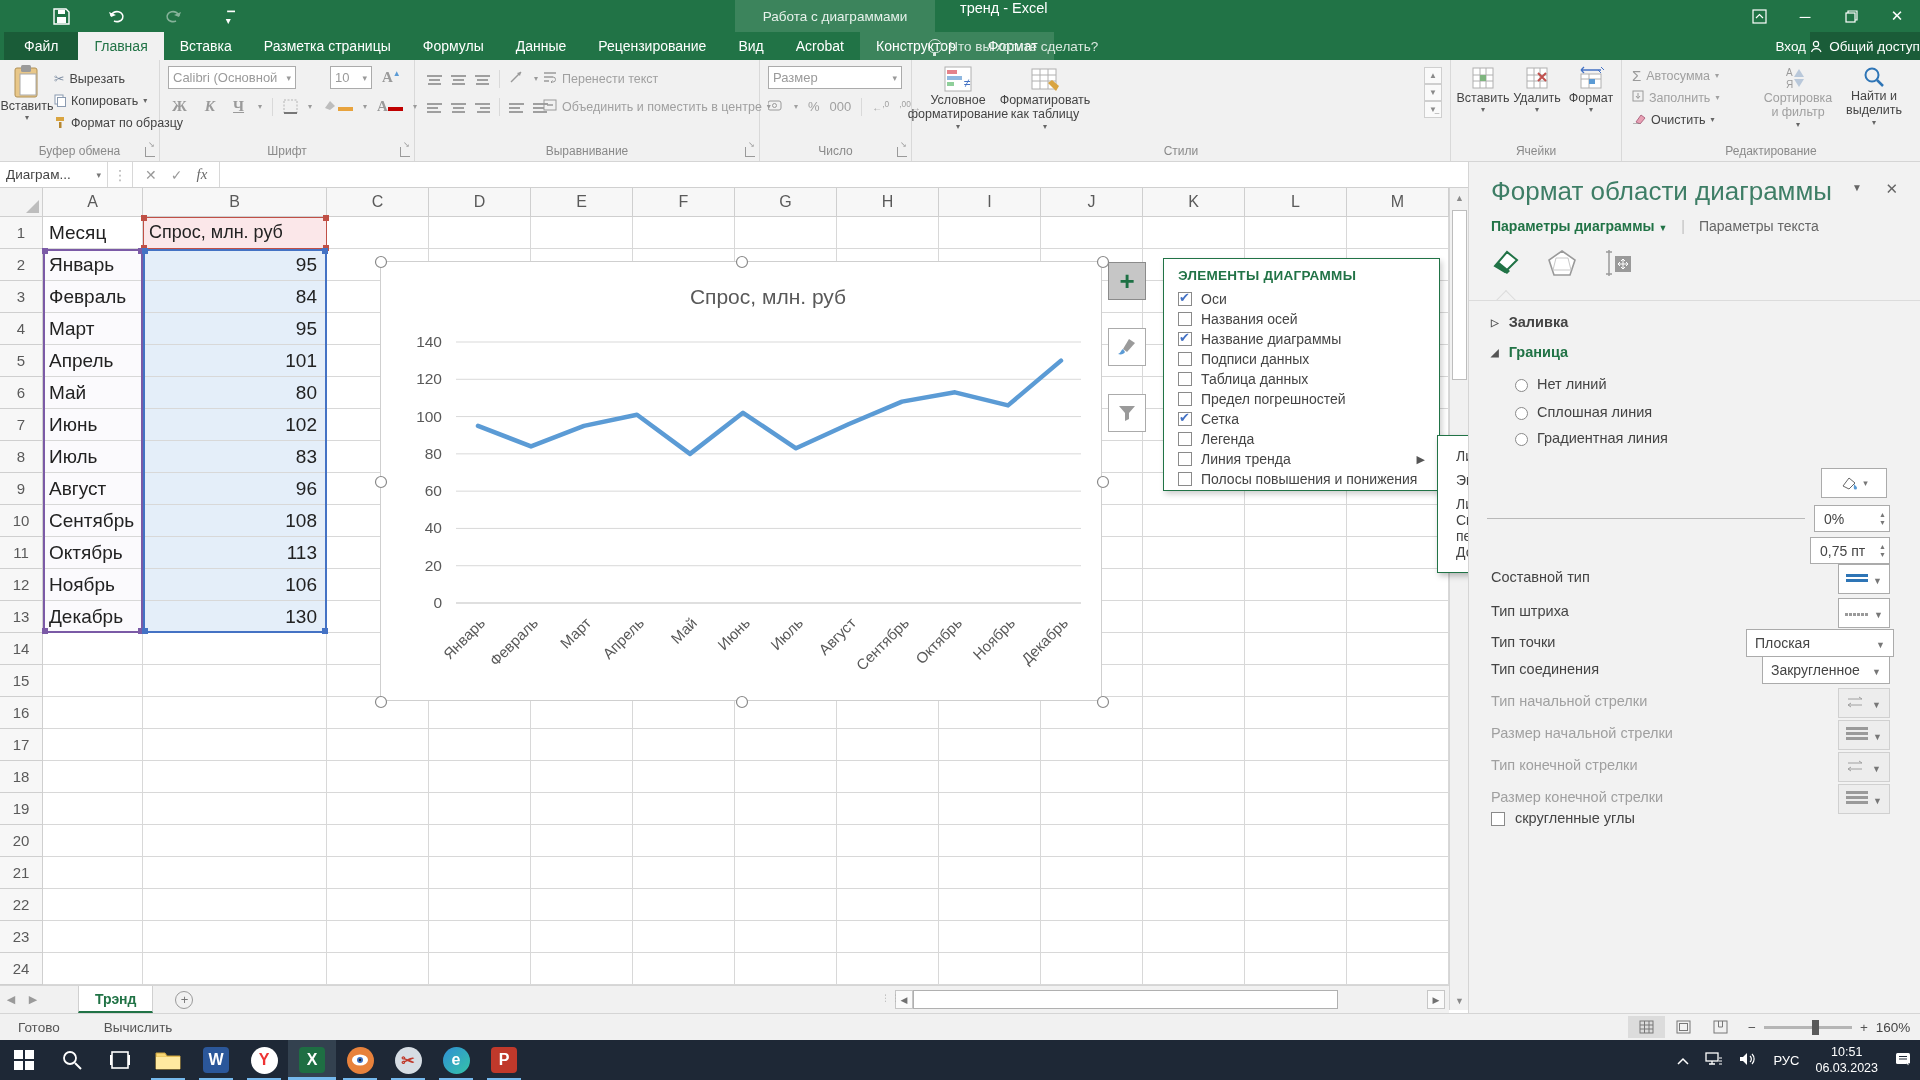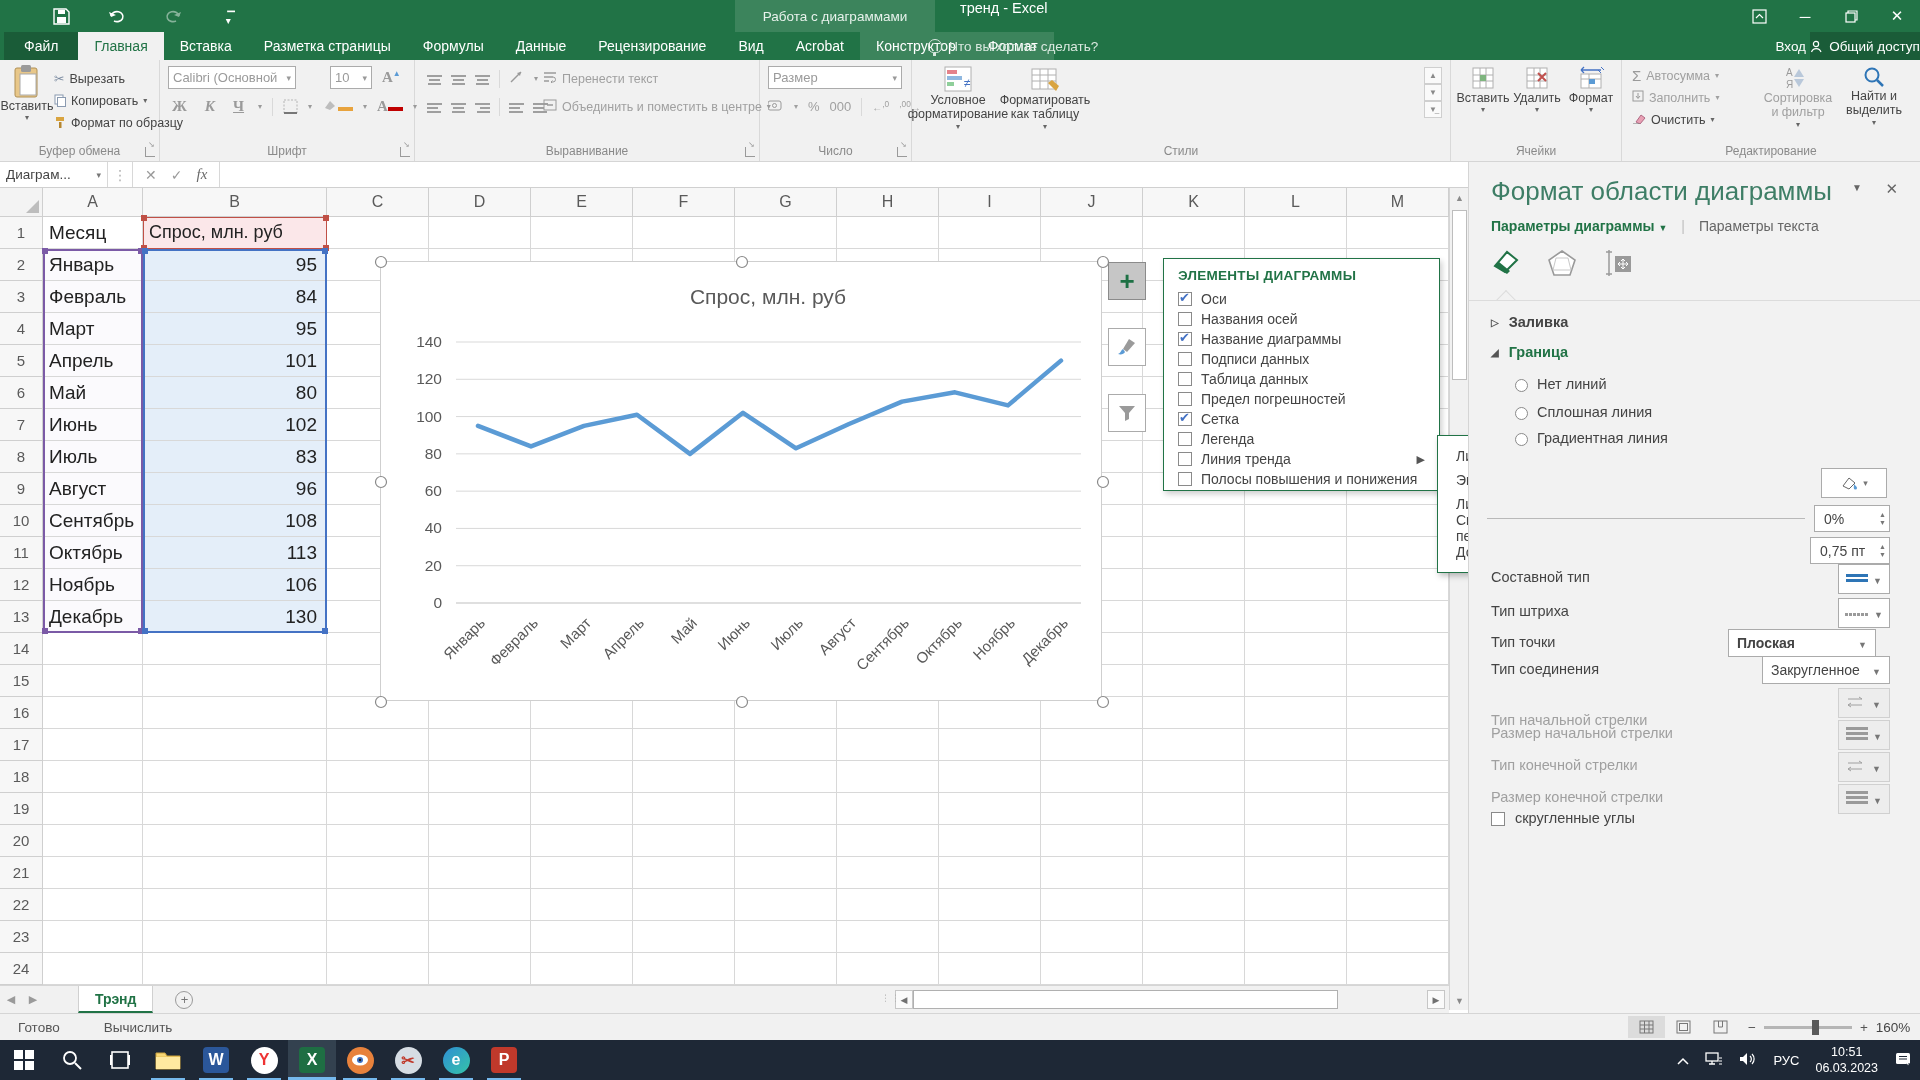--- a/index.html
+++ b/index.html
@@ -1092,30 +1092,30 @@
         <div class="sqbtn" style="top: 402px; right: 30px;">
           <span><span class="lines3"><i></i><i></i></span></span>
           <span><span class="dd">▼</span></span>
         </div>
         <div class="prow-label" style="top: 441px;">Тип штриха</div>
         <div class="sqbtn" style="top: 436px; right: 30px;">
           <span><span class="dots"><i></i><i></i><i></i><i></i><i></i><i></i></span></span>
           <span><span class="dd">▼</span></span>
         </div>
         <div class="prow-label" style="top: 472px;">Тип точки</div>
-        <div class="sel" style="top: 467px; right: 44px; width: 148px; font-weight: bold;">
+        <div class="sel" style="top: 467px; right: 26px; width: 148px;">
           <span>Плоская</span>
           <span><span class="dd">▼</span></span>
         </div>
         <div class="prow-label" style="top: 499px;">Тип соединения</div>
         <div class="sel" style="top: 494px; right: 30px; width: 128px;">
           <span>Закругленное</span>
           <span><span class="dd">▼</span></span>
         </div>
-        <div class="prow-label dis" style="top: 531px; margin-top: 19px;">Тип начальной стрелки</div>
+        <div class="prow-label dis" style="top: 531px;">Тип начальной стрелки</div>
         <div class="sqbtn dis" style="top: 526px; right: 30px;">
           <span><svg width="20" height="12">
               <path d="M1 3 h14 M15 3 l-3-2 M1 9 h14 M1 9 l3-2 M1 9 l3 2" stroke="currentColor" fill="none"></path>
             </svg></span>
           <span><span class="dd">▼</span></span>
         </div>
         <div class="prow-label dis" style="top: 563px;">Размер начальной стрелки</div>
         <div class="sqbtn dis" style="top: 558px; right: 30px;">
           <span><span class="lines3 gray"><i></i><i></i><i></i></span></span>
           <span><span class="dd">▼</span></span>

